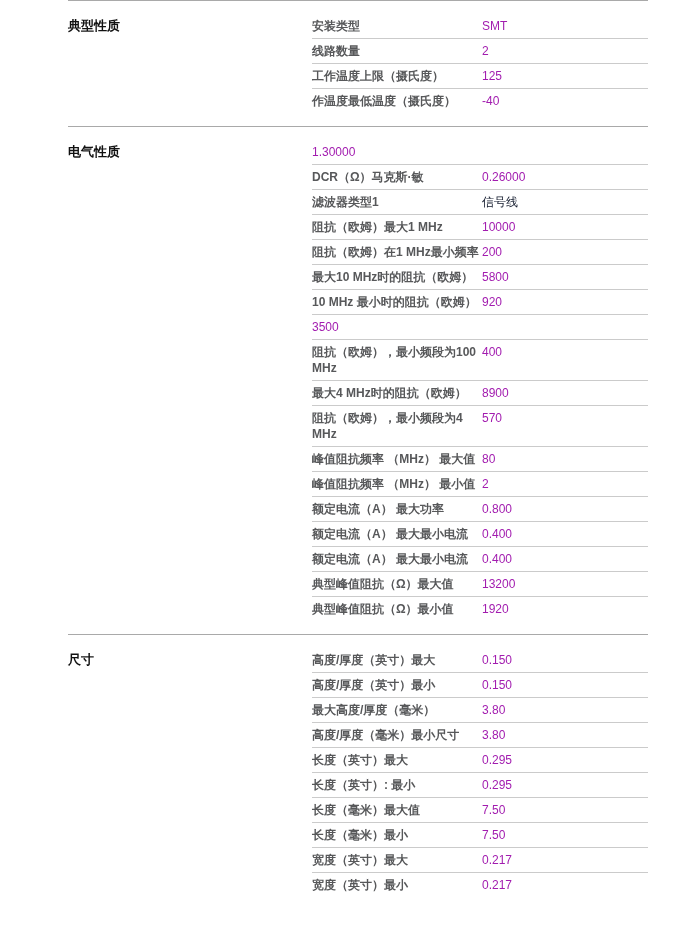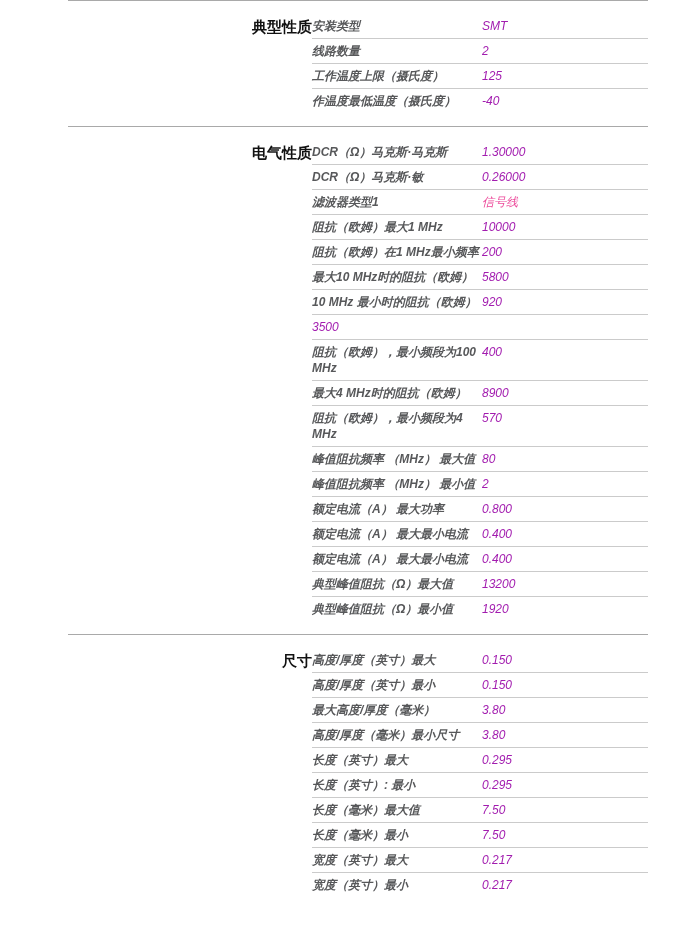--- a/index.html
+++ b/index.html
@@ -36,31 +36,29 @@
     border-top: 1px solid #a9a9a9;
     margin: 13px 0 0 0;
   }
   .spec-section {
     display: flex;
     align-items: flex-start;
     padding-top: 13px;
   }
   .section-title {
     flex: 0 0 244px;
-    font-size: 15px;
+    font-size: 13px;
     font-weight: bold;
     color: #111111;
     padding-top: 4px;
     line-height: 1.2;
-    text-align: right;
   }
   .section-rows {
     flex: 1 1 auto;
     min-width: 0;
-    font-style: italic;
   }
   .spec-row {
     display: flex;
     align-items: flex-start;
     padding: 4px 0 4px 0;
     border-bottom: 1px solid #cbcbcb;
   }
   .spec-row:last-child {
     border-bottom: none;
   }
@@ -74,21 +72,21 @@
     box-sizing: border-box;
   }
   .row-value {
     flex: 1 1 auto;
     font-size: 12px;
     font-weight: normal;
     color: #a21caf;
     line-height: 16px;
   }
   .row-value.muted {
-    color: #ec4899;
+    color: #0f172a;
   }
 </style>
 </head>
 <body>
 
 <div class="page">
   <hr class="header-divider">
   <div id="sections-root">
   <section class="spec-section">
     <div class="section-title">典型性质</div>
@@ -114,21 +112,20 @@
   </div>
 </div>
   </section>
 
   <hr class="section-divider">
 
   <section class="spec-section">
     <div class="section-title">电气性质</div>
     <div class="section-rows">
   <div class="spec-row">
-    <div class="row-label">DCR（Ω）马克斯·马克斯</div>
     <div class="row-value">1.30000</div>
   </div>
 
   <div class="spec-row">
     <div class="row-label">DCR（Ω）马克斯·敏</div>
     <div class="row-value">0.26000</div>
   </div>
 
   <div class="spec-row">
     <div class="row-label">滤波器类型1</div>

